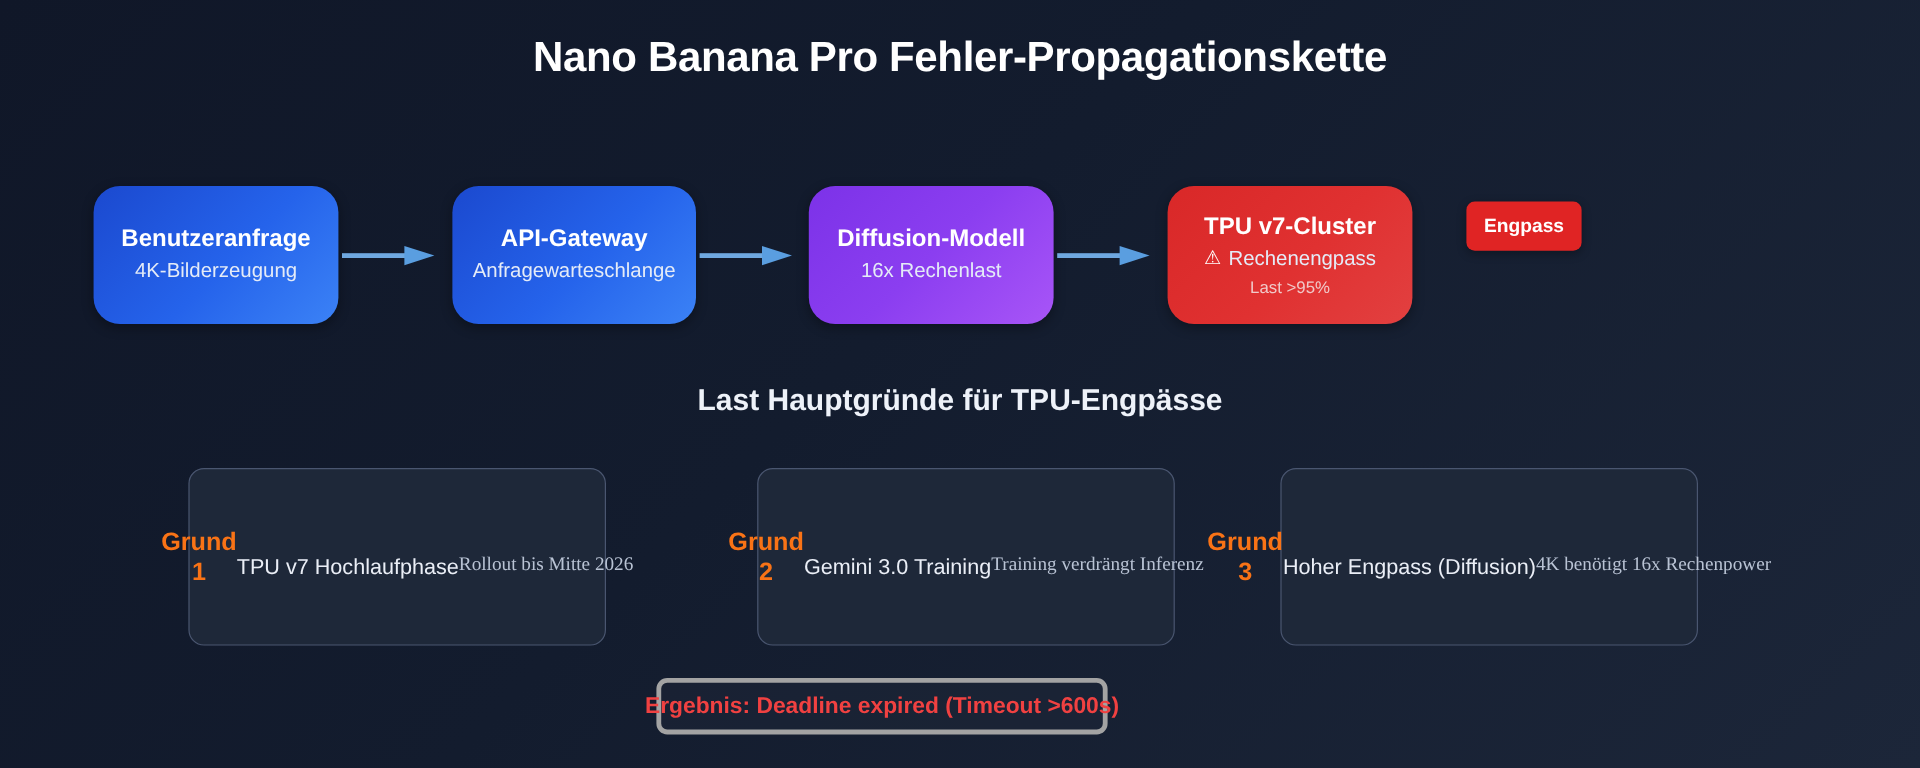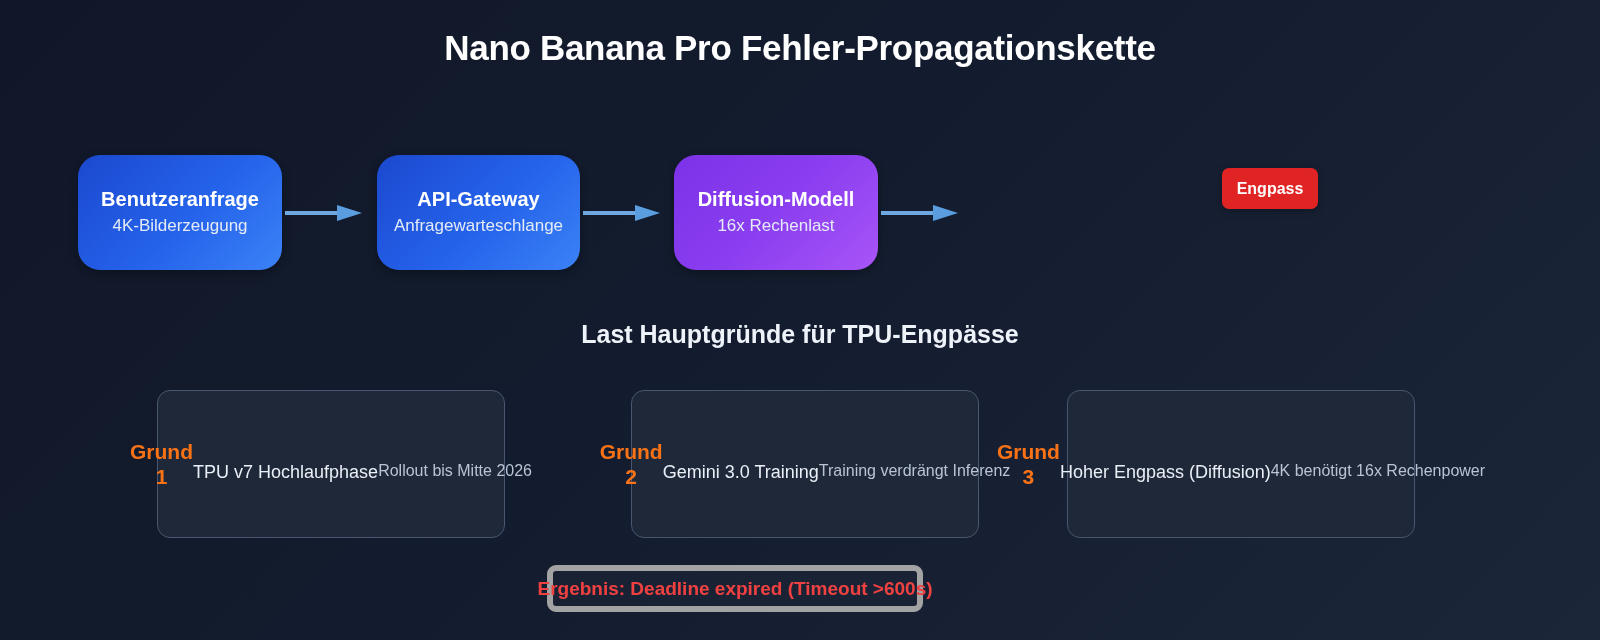--- a/index.html
+++ b/index.html
@@ -214,30 +214,31 @@
     margin-top: 17px;
     line-height: 1.25;
     white-space: nowrap;
   }
   .reason-sub {
     font-size: 16px;
     color: #b9c3d4;
     margin-top: 13px;
     line-height: 1.25;
     white-space: nowrap;
+    font-family: Liberation Serif, serif;
   }
 
   
   .result-banner {
     position: absolute;
     top: 565px;
     left: 547px;
     width: 376px;
     height: 47px;
-    border: 6px solid #a3a3a3;
+    border: 4px solid #a3a3a3;
     border-radius: 9px;
     background: rgba(30, 40, 58, 0.45);
     display: flex;
     align-items: center;
     justify-content: center;
     font-size: 19px;
     font-weight: bold;
     color: #f04141;
     white-space: nowrap;
   }
@@ -272,20 +273,28 @@
   <div class="flow-node node-purple">
     <div class="node-title">Diffusion-Modell</div>
     <div class="node-sub">16x Rechenlast</div>
   </div>
 
   <div class="arrow arrow-3">
     <div class="arrow-line"></div>
     <div class="arrow-head"></div>
   </div>
 
+  <div class="flow-node node-red">
+    <div class="node-title">TPU v7-Cluster</div>
+    <div class="node-sub warn-line">
+      <span class="warn-glyph">⚠</span>
+      <span>Rechenengpass</span>
+    </div>
+    <div class="node-sub2">Last &gt;95%</div>
+  </div>
 
   <div class="engpass-badge">Engpass</div>
 
 </div>
 
 <div class="section-heading">Last Hauptgründe für TPU-Engpässe</div>
 
 <div class="reason-cards">
 
   <div class="reason-card c0">

